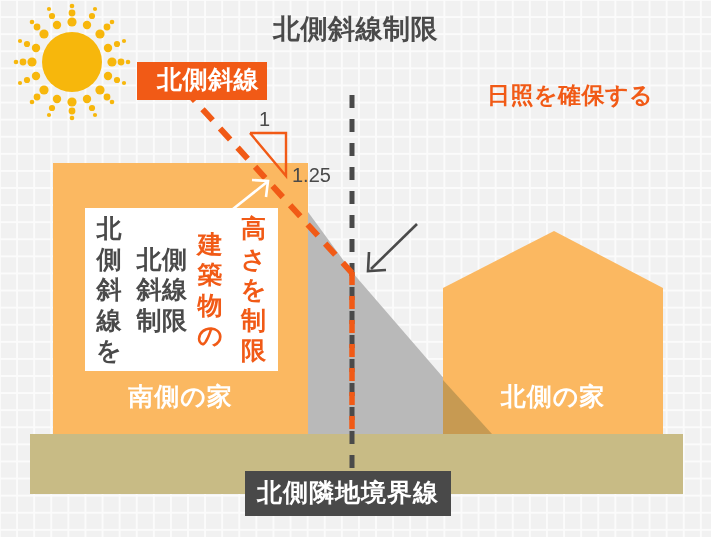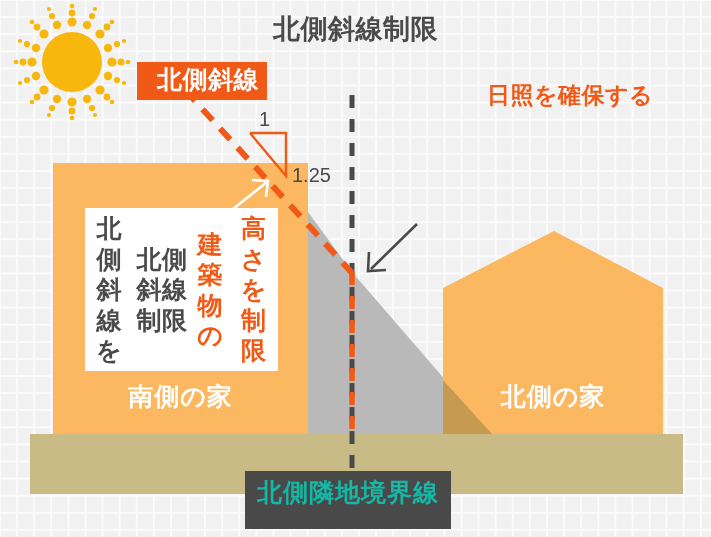--- a/index.html
+++ b/index.html
@@ -86,22 +86,22 @@
     border-radius:50%;
     background:#ffffff;
     display:flex;align-items:center;justify-content:center;
     font-size:22px;font-weight:bold;color:#4a4a4a;
     letter-spacing:0.5px;
   }
 
   .boundary-banner{
     position:absolute;
     left:245px;top:471px;
-    padding:5px 12px 20px 12px;
-    background:#494949;color:#14b8a6;
+    padding:5px 12px 7px 12px;
+    background:#494949;color:#ffffff;
     font-size:25px;font-weight:bold;
     letter-spacing:1px;
   }
 </style>
 </head>
 <body>
 
 <div id="stage">
 
   <svg id="artboard" viewBox="0 0 711 537">

